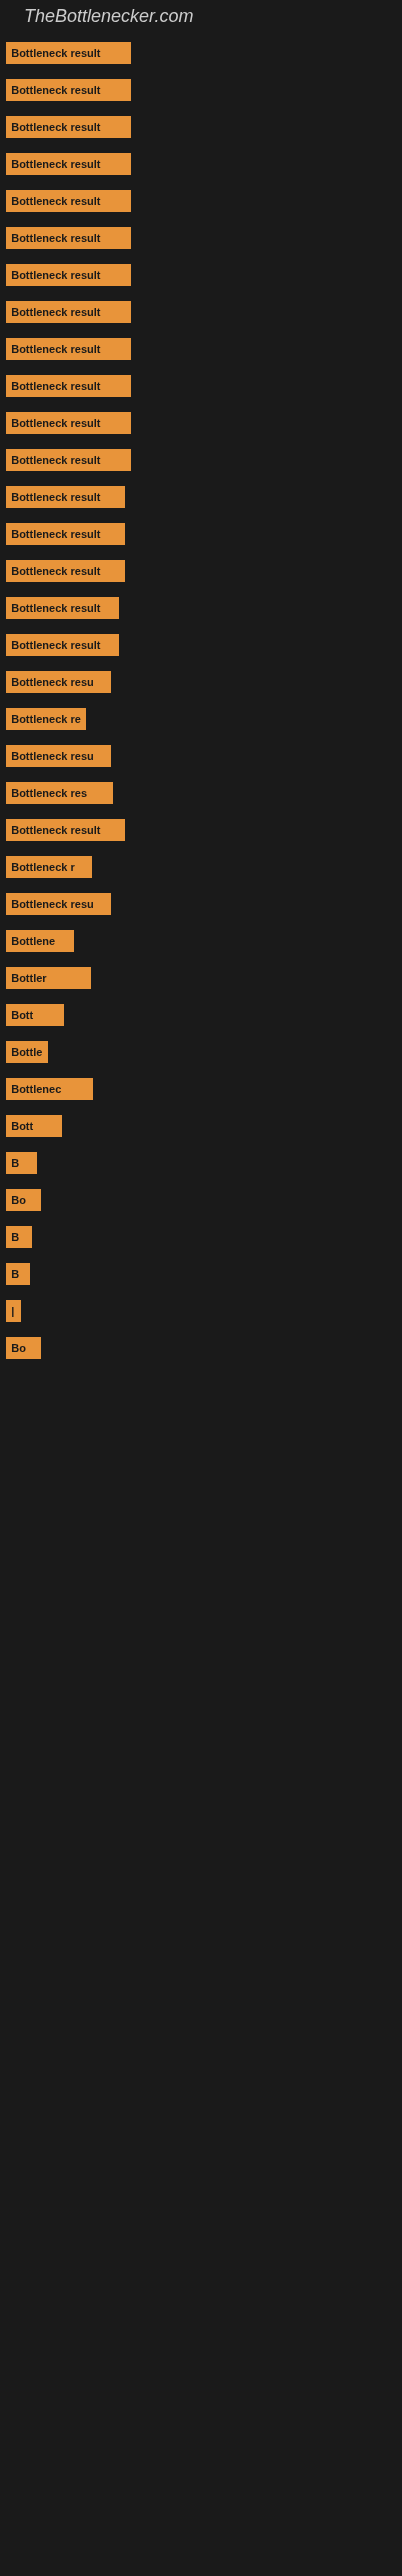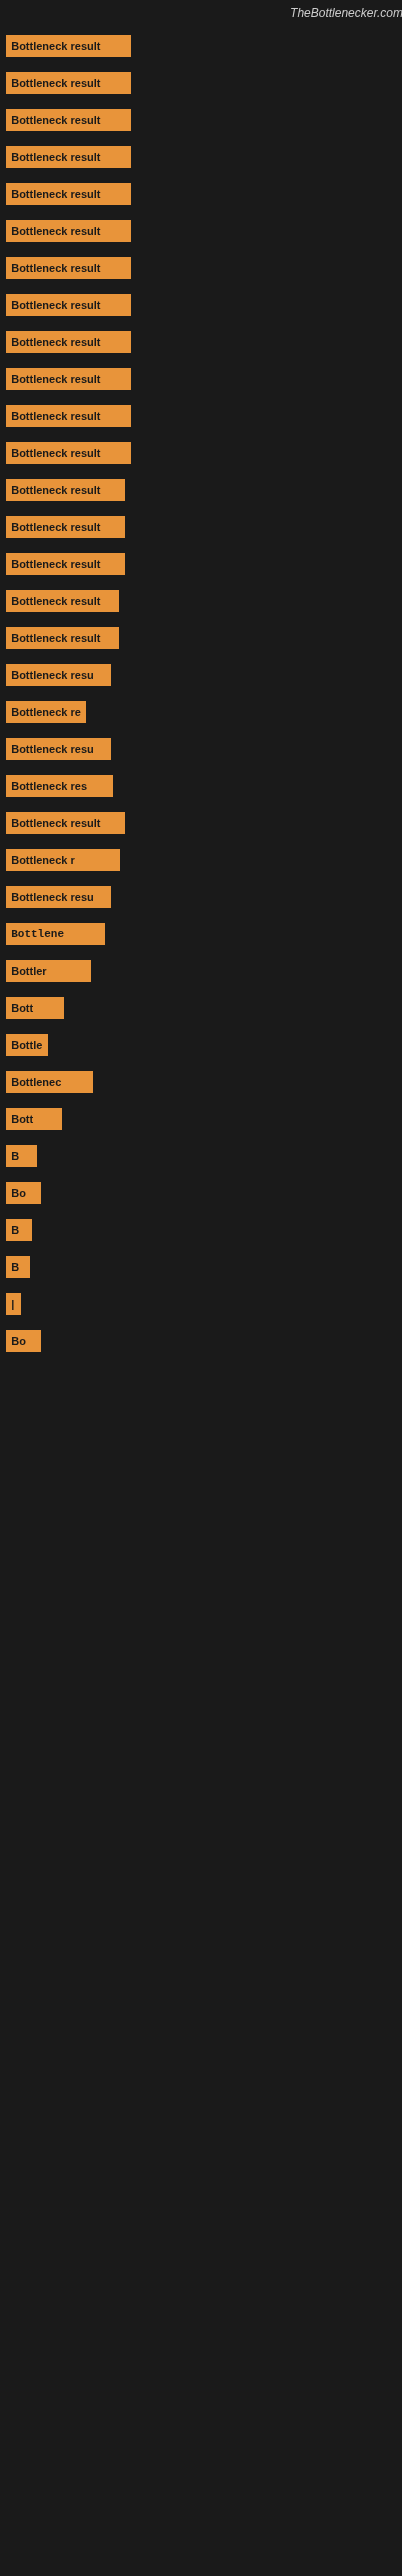--- a/index.html
+++ b/index.html
@@ -10,23 +10,23 @@
 
     body {
       width: 403px;
       min-height: 2576px;
       background-color: #1a1a1a;
       font-family: Arial, sans-serif;
       position: relative;
     }
 
     .site-title {
-      text-align: right;
+      text-align: left;
       color: #cccccc;
-      font-size: 12px;
+      font-size: 18px;
       padding: 6.4px 0;
       font-style: italic;
       margin-left: 24px;
     }
 
     .bars-container {
       padding: 8px 0;
     }
 
     .bar-row {
@@ -70,23 +70,23 @@
     <div class="bar-row"><div class="bar" style="width: 119px;">Bottleneck result</div></div>
     <div class="bar-row"><div class="bar" style="width: 119px;">Bottleneck result</div></div>
     <div class="bar-row"><div class="bar" style="width: 119px;">Bottleneck result</div></div>
     <div class="bar-row"><div class="bar" style="width: 113px;">Bottleneck result</div></div>
     <div class="bar-row"><div class="bar" style="width: 113px;">Bottleneck result</div></div>
     <div class="bar-row"><div class="bar" style="width: 105px;">Bottleneck resu</div></div>
     <div class="bar-row"><div class="bar" style="width: 80px;">Bottleneck re</div></div>
     <div class="bar-row"><div class="bar" style="width: 105px;">Bottleneck resu</div></div>
     <div class="bar-row"><div class="bar" style="width: 107px;">Bottleneck res</div></div>
     <div class="bar-row"><div class="bar" style="width: 119px;">Bottleneck result</div></div>
-    <div class="bar-row"><div class="bar" style="width: 114px;">Bottleneck r</div></div>
+    <div class="bar-row"><div class="bar" style="width: 86px;">Bottleneck r</div></div>
     <div class="bar-row"><div class="bar" style="width: 105px;">Bottleneck resu</div></div>
-    <div class="bar-row"><div class="bar" style="width: 99px; font-family: Liberation Mono, monospace;">Bottlene</div></div>
+    <div class="bar-row"><div class="bar" style="width: 68px;">Bottlene</div></div>
     <div class="bar-row"><div class="bar" style="width: 85px;">Bottler</div></div>
     <div class="bar-row"><div class="bar" style="width: 58px;">Bott</div></div>
     <div class="bar-row"><div class="bar" style="width: 42px;">Bottle</div></div>
     <div class="bar-row"><div class="bar" style="width: 87px;">Bottlenec</div></div>
     <div class="bar-row"><div class="bar" style="width: 56px;">Bott</div></div>
     <div class="bar-row"><div class="bar" style="width: 31px;">B</div></div>
     <div class="bar-row"><div class="bar" style="width: 35px;">Bo</div></div>
     <div class="bar-row"><div class="bar" style="width: 26px;">B</div></div>
     <div class="bar-row"><div class="bar" style="width: 24px;">B</div></div>
     <div class="bar-row"><div class="bar" style="width: 14.5px;">|</div></div>

